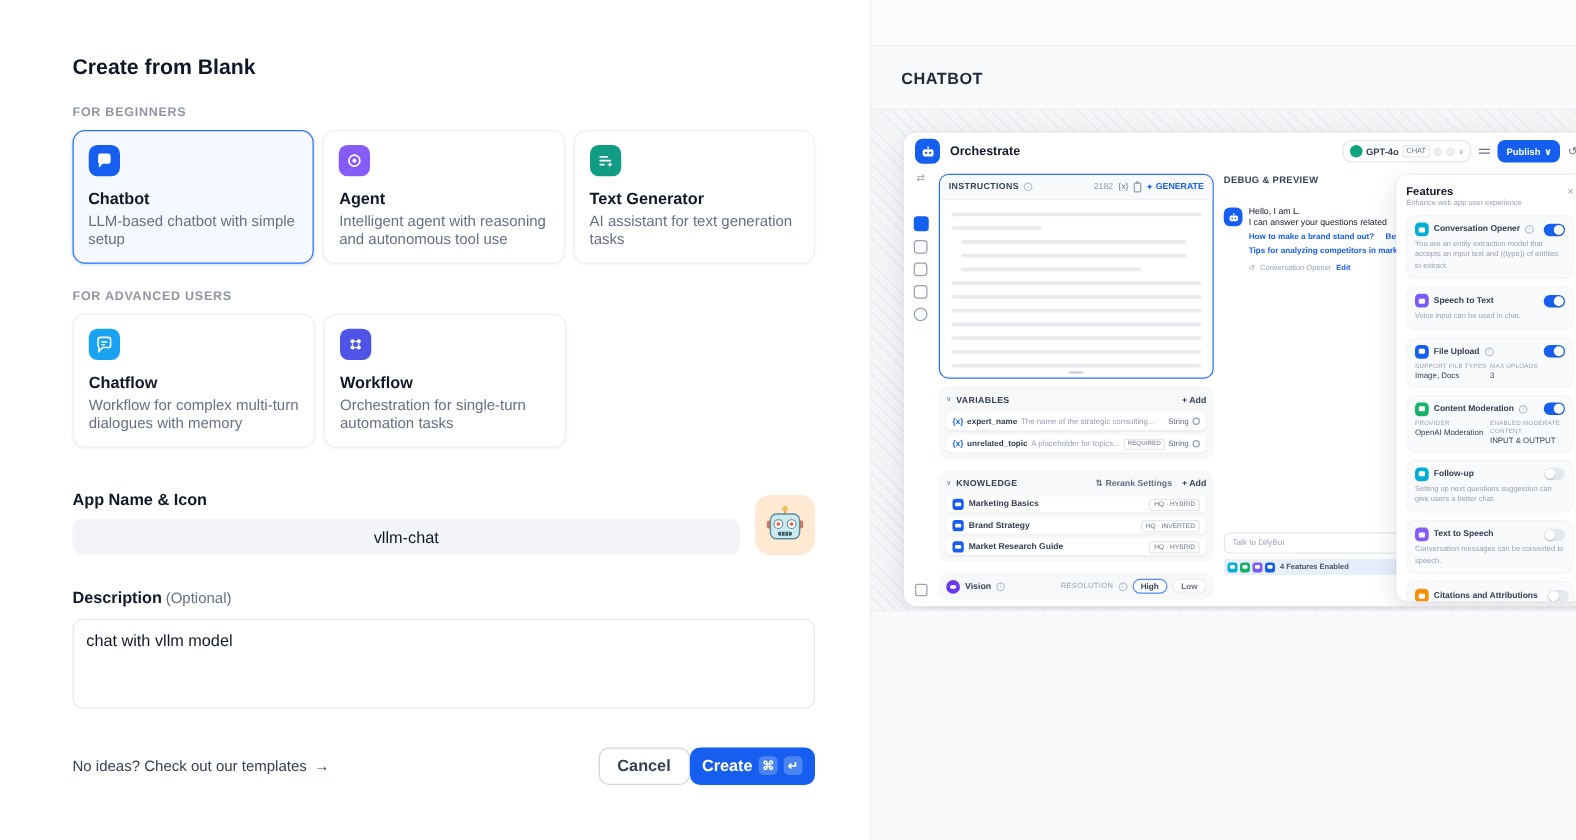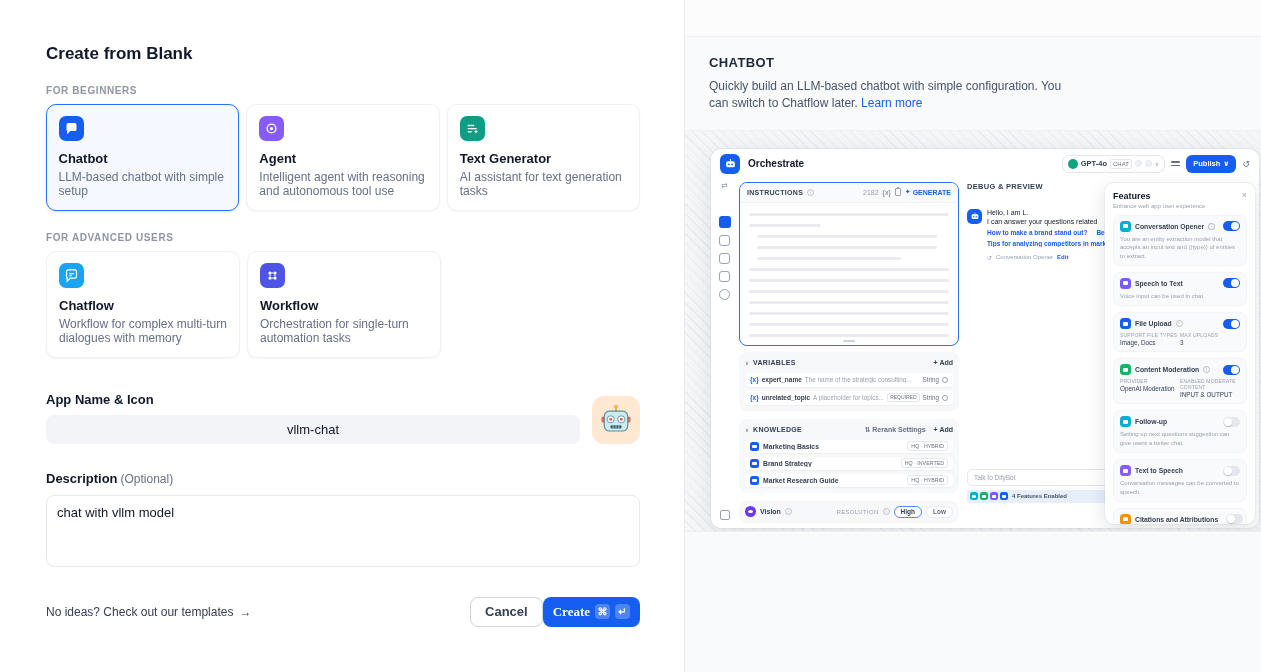--- a/index.html
+++ b/index.html
@@ -1,20 +1,20 @@
 <!DOCTYPE html>
 <html><head>
 <meta charset="utf-8">
 <style>
   * { margin:0; padding:0; box-sizing:border-box; }
   html,body { width:1261px; height:672px; }
   body { font-family:"Liberation Sans","DejaVu Sans",sans-serif; display:flex; background:#fff; overflow:hidden; color:#101828; }
 
   
-  .left-panel { width:684px; min-width:684px; padding:44px 44px 0 46px; background:#fff; }
+  .left-panel { width:684px; min-width:684px; padding:44px 44px 0 46px; background:#fff;margin-left:12px; }
   .page-title { font-size:17px; font-weight:700; color:#101828; }
   .choose-label { margin-top:29px; font-size:13px; font-weight:700; }
   .group-label { margin-top:21px; font-size:10px; font-weight:600; color:#8f96a3; letter-spacing:.6px; }
   .cards-row { display:flex; gap:7px; margin-top:8px; }
   .app-card { width:194px; background:#fff; border:1px solid #f0f1f4; border-radius:10px; padding:11px 12px; box-shadow:0 1px 2px rgba(16,24,40,.05); cursor:pointer; }
   .app-card.selected { border:1.5px solid #2970ff; background:#f5f8ff; box-shadow:0 1px 3px rgba(21,94,239,.18); padding:10.5px 11.5px; }
   .card-icon { width:25px; height:25px; border-radius:7px; display:flex; align-items:center; justify-content:center; }
   .bg-chatbot { background:#155eef; } .bg-agent { background:#875bf7; } .bg-textgen { background:#109d84; }
   .bg-chatflow { background:#1aa3f2; } .bg-workflow { background:#4e55e6; }
   .card-title { margin-top:10px; font-size:13px; font-weight:700; color:#101828; }
@@ -27,21 +27,21 @@
   .app-icon { width:48px; height:48px; border-radius:12px; background:#ffe9d2; display:flex; align-items:center; justify-content:center; cursor:pointer; }
 
   .desc-row { margin-top:25px; }
   .optional { font-size:12px; font-weight:400; color:#667085; margin-left:3px; }
   .desc-input { margin-top:8px; width:594px; height:72px; border:1px solid #e7e9ee; border-radius:8px; padding:8px 10px; font-size:13px; color:#101828; font-family:inherit; resize:none; background:#fff; outline:none; line-height:1.35; }
 
   .left-footer { margin-top:26px; display:flex; justify-content:space-between; width:594px; }
   .templates-link { font-size:12px; color:#354052; text-decoration:none; display:flex; gap:6px; align-items:center; cursor:pointer; }
   .footer-buttons { display:flex; }
   .btn-cancel { height:30px; padding:0 14px; background:#fff; border:1px solid #d0d5dd; border-radius:8px; font-size:13px; font-weight:600; color:#354052; font-family:inherit; cursor:pointer; }
-  .btn-create { height:30px; padding:0 10px; background:#155eef; border:none; border-radius:8px; font-size:13px; font-weight:600; color:#fff; display:flex; align-items:center; gap:5px; font-family:Liberation Serif, serif; cursor:pointer; }
+  .btn-create { height:30px; padding:0 10px; background:#155eef; border:none; border-radius:8px; font-size:13px; font-weight:600; color:#fff; display:flex; align-items:center; gap:5px; font-family:Liberation Sans, sans-serif; cursor:pointer; }
   .kbd { width:15px; height:15px; background:rgba(255,255,255,.24); border-radius:4px; font-size:10px; display:flex; align-items:center; justify-content:center; }
 
   
   .right-panel { flex:1; background:#f9fafb; border-left:1px solid #eaecf0; display:flex; flex-direction:column; overflow:hidden; }
   .right-top-strip { height:37px; background:#fcfcfd; border-bottom:1px solid #f0f2f5; }
   .right-content { padding:18px 0 0 24px; }
   .chatbot-heading { font-size:13px; font-weight:700; letter-spacing:.4px; color:#1d2939; }
   .chatbot-desc { margin-top:8px; font-size:12px; color:#475467; line-height:1.45; max-width:372px; }
   .learn-more { color:#155eef; text-decoration:none; cursor:pointer; }
 
@@ -273,24 +273,20 @@
         <span class="kbd">↵</span>
       </button>
     </div>
   </div>
 </div>
 
 <div class="right-panel">
   <div class="right-top-strip"></div>
   <div class="right-content">
     <div class="chatbot-heading">CHATBOT</div>
-    <div class="chatbot-desc">
-      <span>Quickly build an LLM-based chatbot with simple configuration. You can switch to Chatflow later.</span>
-      <a class="learn-more">Learn more</a>
-    </div>
 
     <div class="preview-band">
       <div class="editor-card">
 
         <div class="ec-header">
           <div class="ec-app-icon">
             <svg width="13" height="13" viewBox="0 0 24 24">
                 <rect x="4" y="8" width="16" height="11" rx="3" fill="#fff"></rect>
                 <rect x="11" y="3.5" width="2" height="4" rx="1" fill="#fff"></rect>
                 <circle cx="9" cy="13.5" r="1.7" fill="#155eef"></circle>

